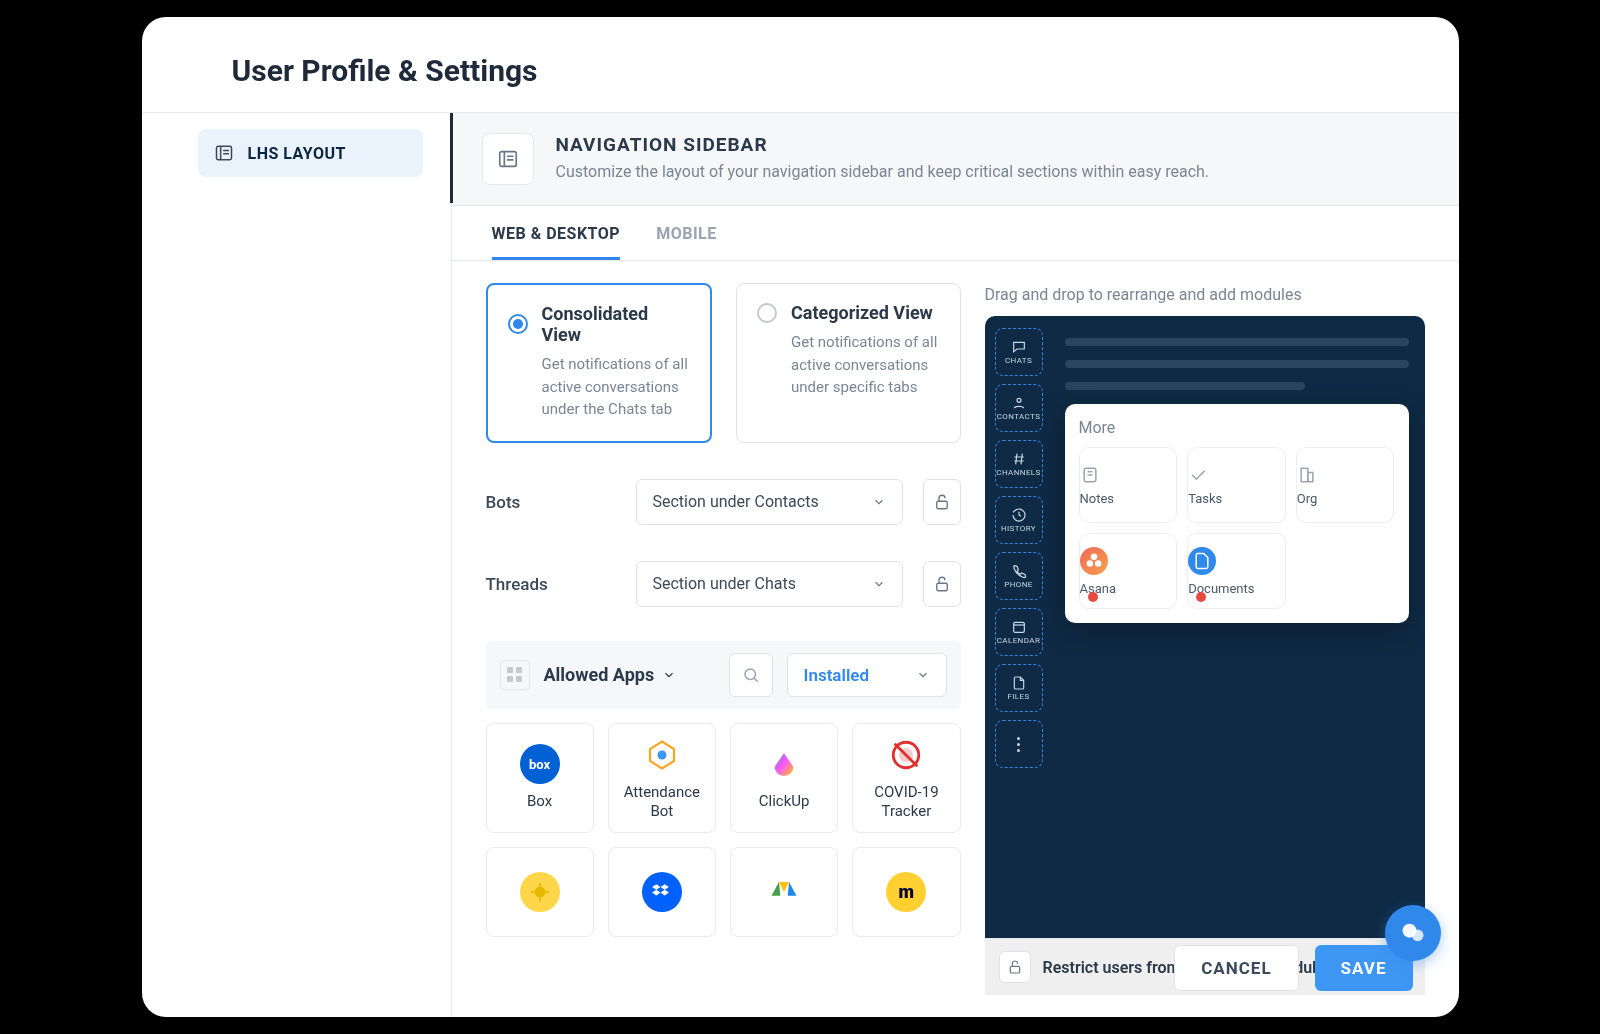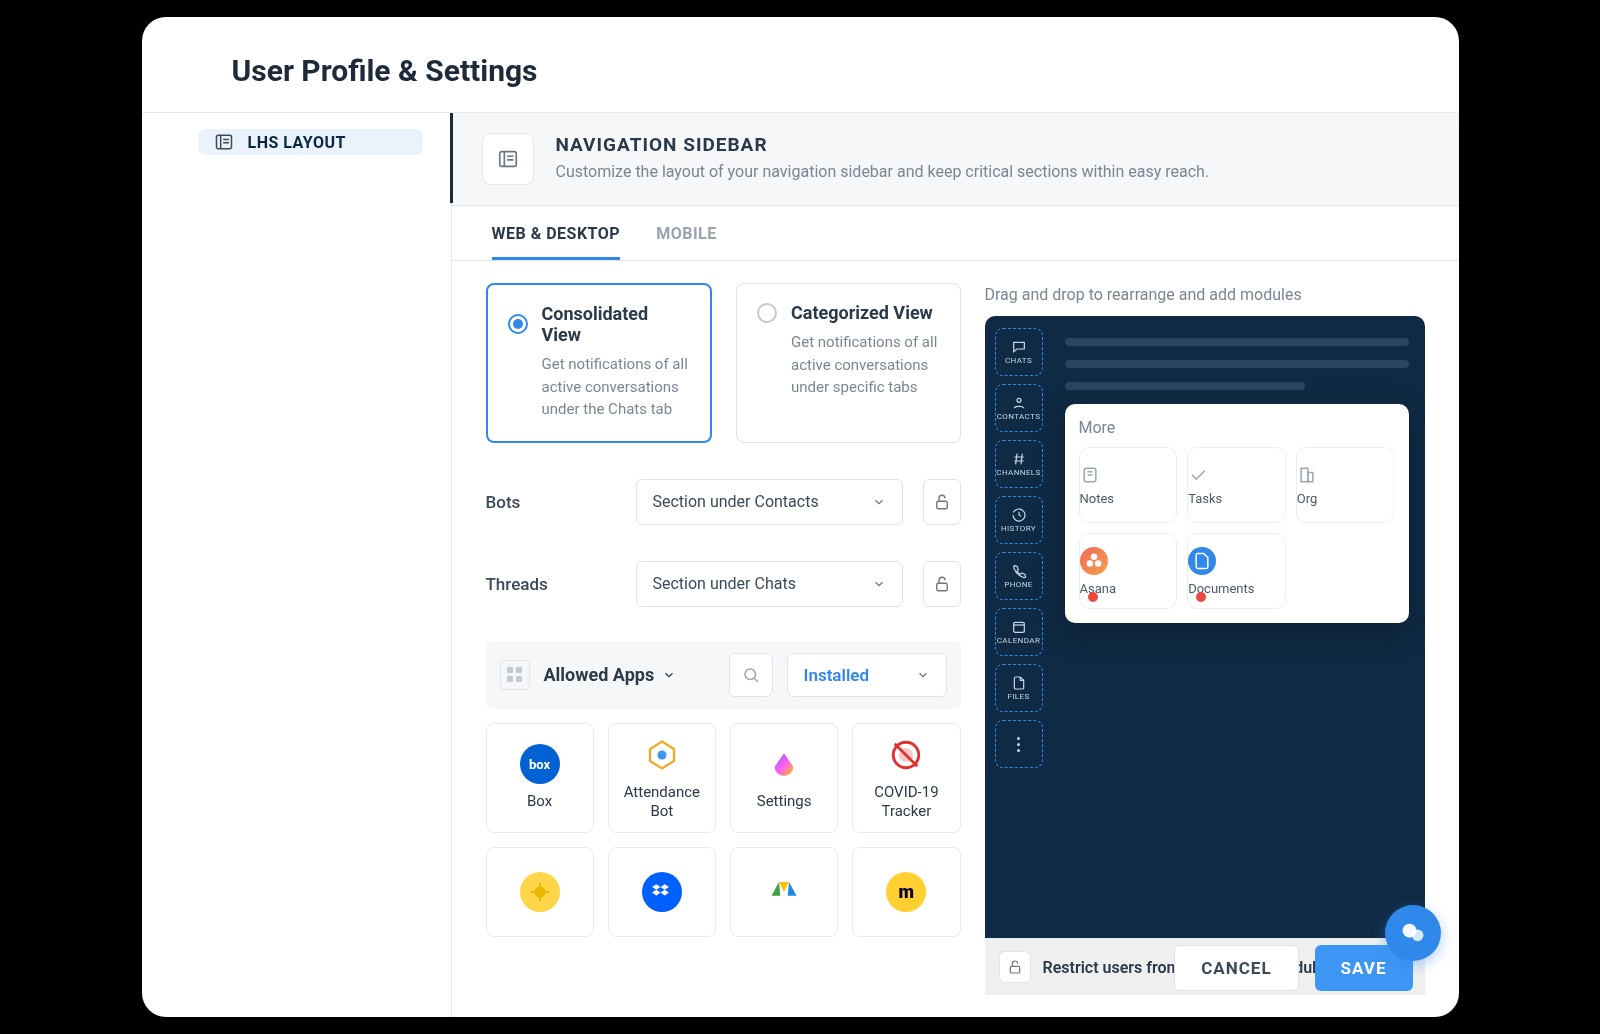--- a/index.html
+++ b/index.html
@@ -48,21 +48,21 @@
     right: -2px;
     top: 0;
     width: 3px;
     height: 90px;
     background: #1e2a3a;
   }
   .sidebar-item {
     display: flex;
     align-items: center;
     gap: 14px;
-    padding: 3px 16px;
+    padding: 14px 16px;
     border-radius: 8px;
     background: #eaf2fb;
     color: #0a2540;
     font-weight: 700;
     font-size: 16px;
     letter-spacing: .5px;
     cursor: pointer;
   }
   .sidebar-item svg { width: 20px; height: 20px; stroke: #3a4a5a; }
   .main {
@@ -433,21 +433,21 @@
                     <path d="M12 4 L19 14 A7 7 0 0 1 5 14 Z" fill="url(#cug)"></path>
                     <defs>
                       <linearGradient id="cug" x1="0" x2="1" y1="0" y2="1">
                         <stop offset="0" stop-color="#7b68ee"></stop>
                         <stop offset=".5" stop-color="#ff5cf6"></stop>
                         <stop offset="1" stop-color="#ffc800"></stop>
                       </linearGradient>
                     </defs>
                   </svg>
               </div>
-              <div class="app-name">Settings</div>
+              <div class="app-name">ClickUp</div>
             </div>
             <div class="app-card">
               <div class="app-icon">
                 <svg width="34" height="34" viewBox="0 0 24 24">
                     <circle cx="12" cy="12" r="9" fill="none" stroke="#e03030" stroke-width="2"></circle>
                     <circle cx="12" cy="12" r="5" fill="#e03030" opacity=".25"></circle>
                     <line x1="4" y1="4" x2="20" y2="20" stroke="#e03030" stroke-width="2"></line>
                   </svg>
               </div>
               <div class="app-name">COVID-19 Tracker</div>

